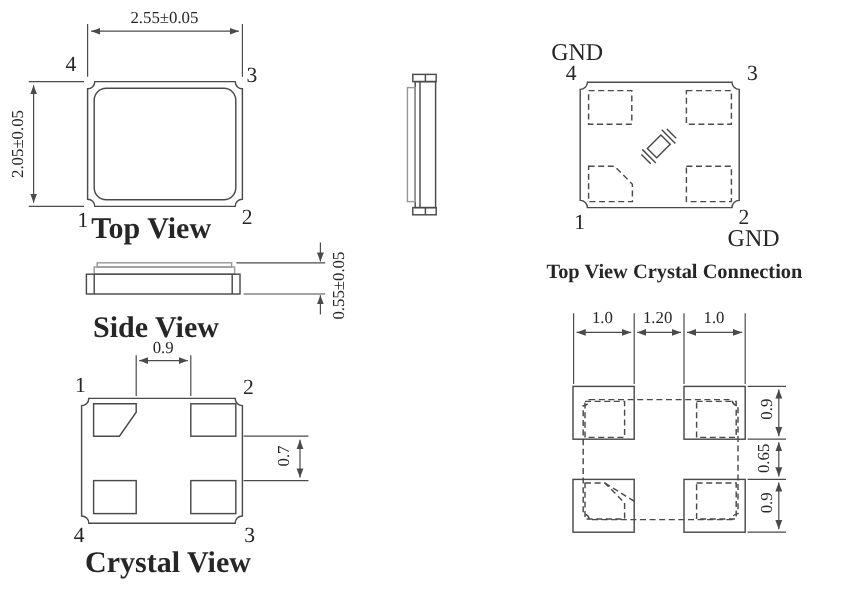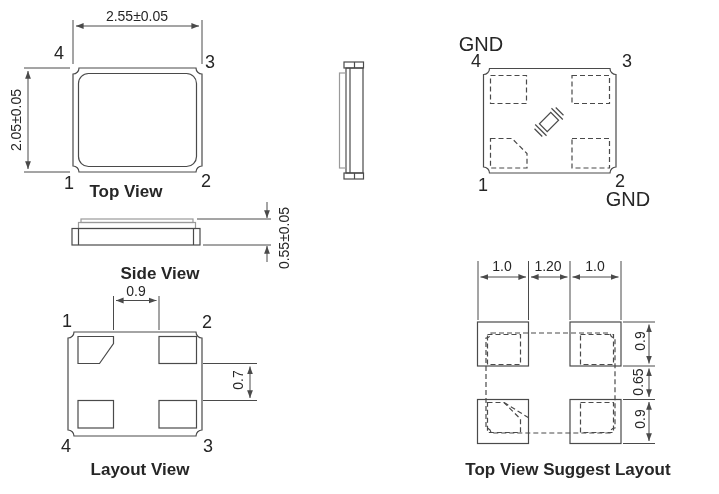--- a/index.html
+++ b/index.html
@@ -1,40 +1,40 @@
 <!DOCTYPE html>
 <html style="--line: #4a4a4a; --line-light: #9a9a9a; --text: #262626; --bg: #ffffff;"><head>
 <meta charset="utf-8">
 <style>
   html,body{margin:0;padding:0;background:#fff;}
   #stage{
     position:relative;
     width:719px;height:494px;
     background:var(--bg,#fff);
-    font-family:Liberation Sans, sans-serif;
+    font-family:Liberation Serif, serif;
     color:var(--text,#262626);
     overflow:hidden;
   }
   svg.lw{position:absolute;left:0;top:0;}
   .lw path,.lw rect,.lw line{stroke:var(--line,#4a4a4a);fill:none;stroke-width:1.2;}
   .lw .light rect,.lw rect.light{stroke:var(--line-light,#9a9a9a);}
   .lw .dashed path,.lw .dashed rect,.lw .dashed line{stroke-dasharray:5 3;}
   .lw .thin line{stroke-width:1;}
   #arr path{fill:var(--line,#4a4a4a);stroke:none;}
   .lbl{
     position:absolute;
     transform:translate(-50%,-50%);
     white-space:nowrap;
     font-size:14px;
     line-height:1;
   }
   .lbl.rot{transform:translate(-50%,-50%) rotate(-90deg);}
   .pin{font-size:18px;}
   .gnd{font-size:20px;}
-  .title{font-weight:bold;font-size:17px;}
+  .title{font-weight:bold;font-size:25px;}
   .title-sm{font-weight:bold;font-size:17px;}
 </style>
 </head>
 <body>
 
 <div id="stage">
 
   <svg class="lw" width="719" height="494" viewBox="0 0 719 494">
     <defs>
       <marker id="arr" viewBox="0 0 10 10" refX="8.5" refY="5" markerWidth="9" markerHeight="9" orient="auto-start-reverse">
@@ -146,38 +146,38 @@
 
   <span class="lbl" style="left:137px;top:16px;">2.55±0.05</span>
   <span class="lbl rot" style="left:16px;top:120px;">2.05±0.05</span>
   <span class="lbl pin" style="left:59px;top:53px;">4</span>
   <span class="lbl pin" style="left:210px;top:62px;">3</span>
   <span class="lbl pin" style="left:69px;top:183px;">1</span>
   <span class="lbl pin" style="left:206px;top:181px;">2</span>
   <span class="lbl title" style="left:126px;top:191px;">Top View</span>
 
   <span class="lbl rot" style="left:284px;top:238px;">0.55±0.05</span>
-  <span class="lbl title" style="left:130px;top:273px;margin-left:30px;">Side View</span>
+  <span class="lbl title" style="left:130px;top:273px;">Side View</span>
 
   <span class="lbl" style="left:136px;top:291px;">0.9</span>
   <span class="lbl rot" style="left:238px;top:380px;">0.7</span>
   <span class="lbl pin" style="left:67px;top:321px;">1</span>
   <span class="lbl pin" style="left:207px;top:322px;">2</span>
   <span class="lbl pin" style="left:66px;top:446px;">4</span>
   <span class="lbl pin" style="left:208px;top:446px;">3</span>
-  <span class="lbl title" style="left:140px;top:469px;">Layout View</span>
+  <span class="lbl title" style="left:140px;top:469px;">Crystal View</span>
 
   <span class="lbl gnd" style="left:481px;top:44px;">GND</span>
   <span class="lbl pin" style="left:476px;top:61px;">4</span>
   <span class="lbl pin" style="left:627px;top:61px;">3</span>
   <span class="lbl pin" style="left:483px;top:185px;">1</span>
   <span class="lbl pin" style="left:620px;top:181px;">2</span>
   <span class="lbl gnd" style="left:628px;top:199px;">GND</span>
+  <span class="lbl title-sm" style="left:562px;top:226px;">Top View Crystal Connection</span>
 
   <span class="lbl" style="left:502px;top:266px;">1.0</span>
   <span class="lbl" style="left:548px;top:266px;">1.20</span>
   <span class="lbl" style="left:595px;top:266px;">1.0</span>
   <span class="lbl rot" style="left:640px;top:341px;">0.9</span>
   <span class="lbl rot" style="left:638px;top:382px;">0.65</span>
   <span class="lbl rot" style="left:640px;top:419px;">0.9</span>
-  <span class="lbl title-sm" style="left:568px;top:469px;">Top View Suggest Layout</span>
 
 </div>
 
 </body></html>

